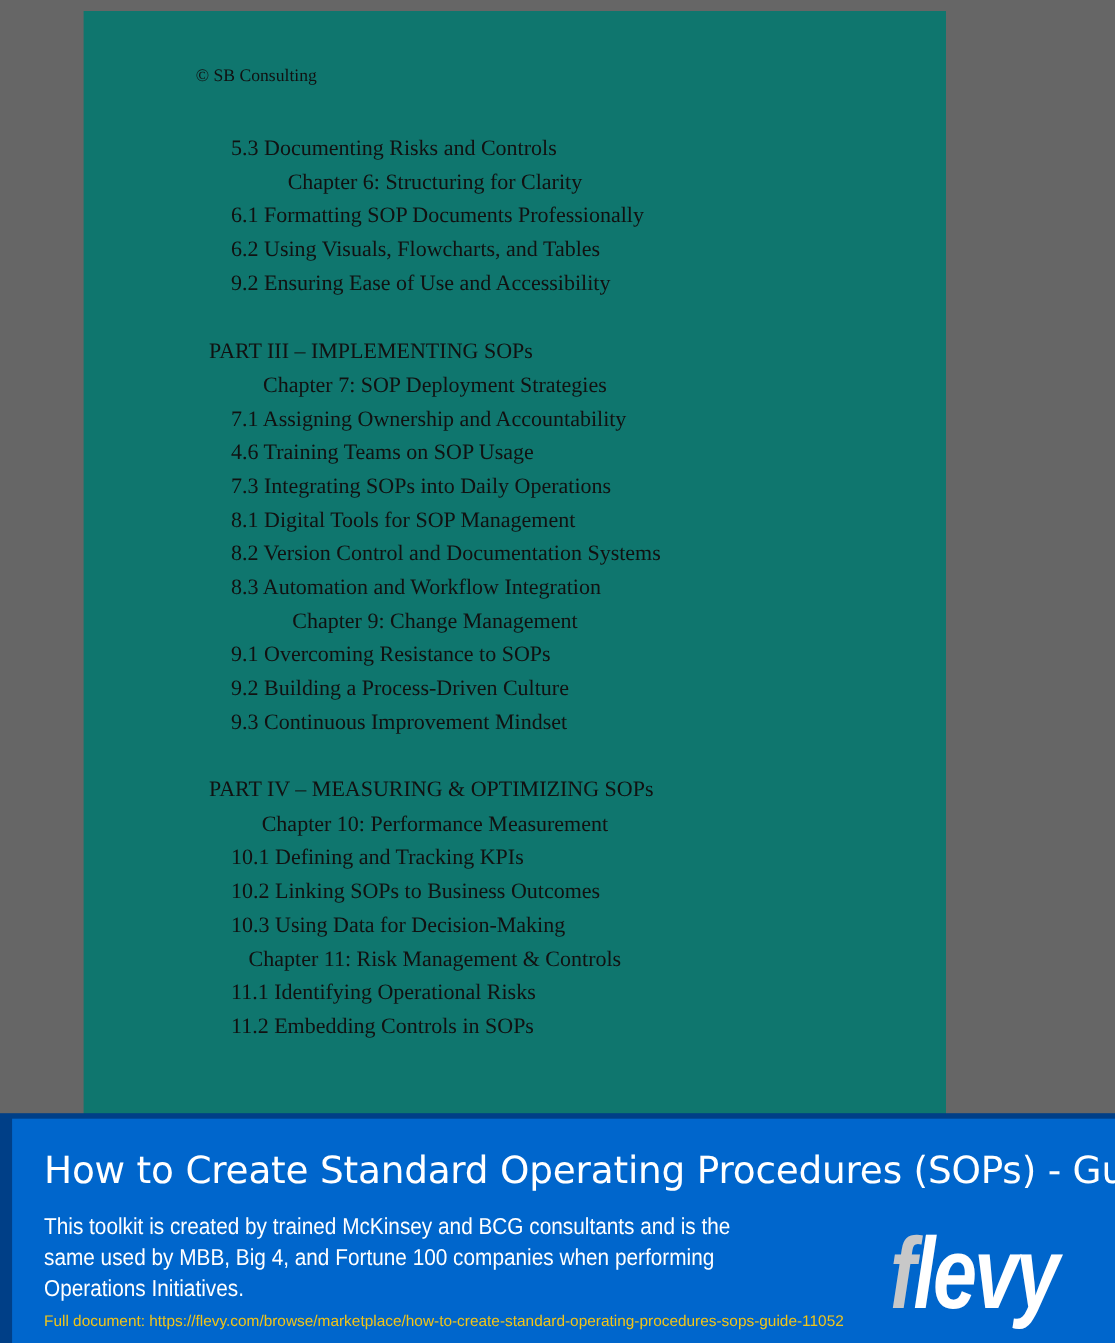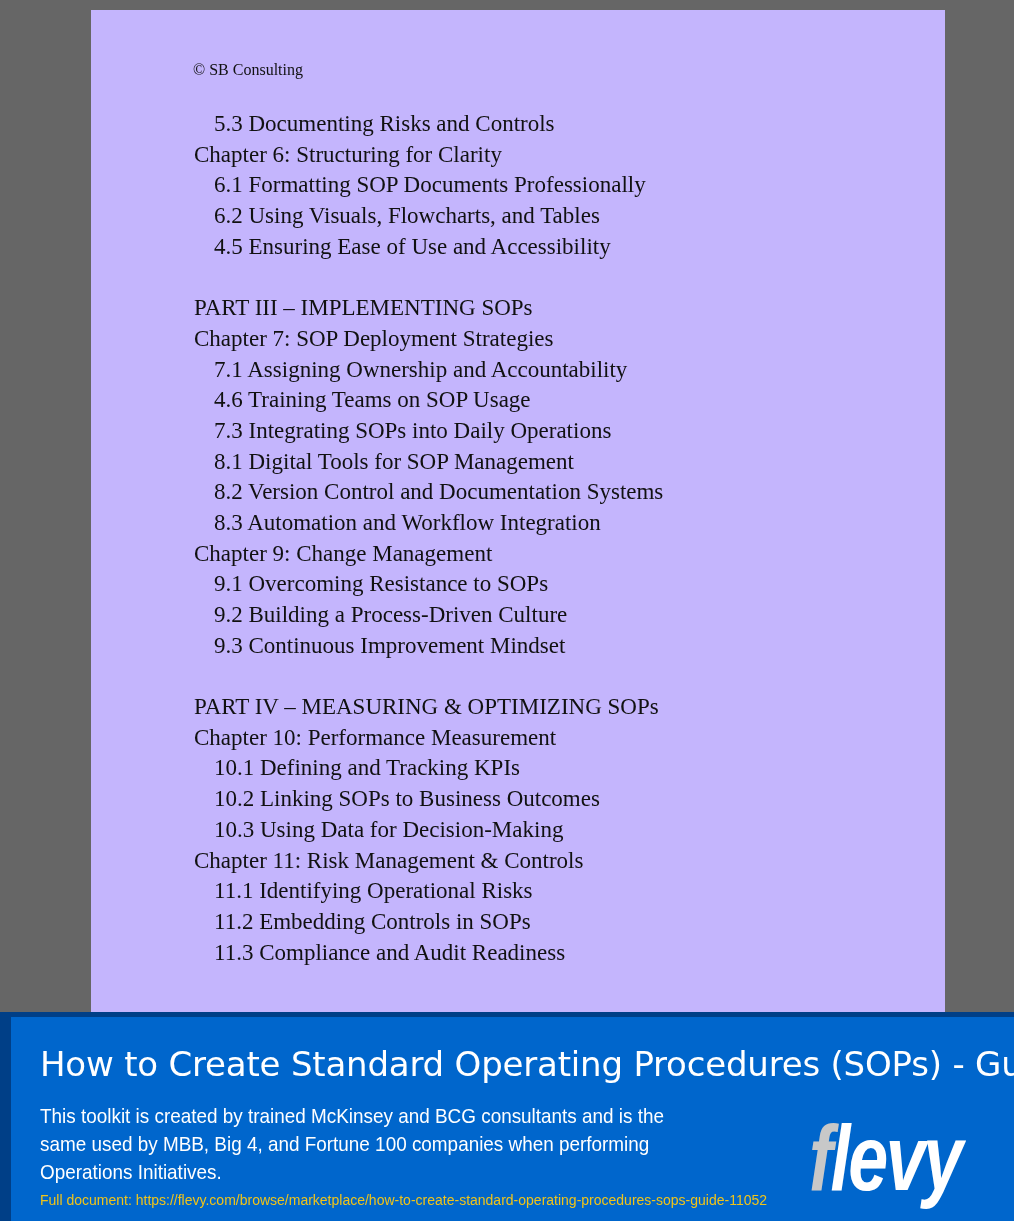--- a/index.html
+++ b/index.html
@@ -9,52 +9,52 @@
     body {
       width: 1014px;
       height: 1221px;
       background: #666666;
       position: relative;
       overflow: hidden;
       font-family: "Liberation Serif", serif;
     }
     .page {
       position: absolute;
-      left: 91px;
+      left: 76px;
       top: 10px;
-      width: 854px;
+      width: 784px;
       height: 1010px;
-      background: #c4b5fd;
+      background: #0f766e;
     }
     .copyright {
       position: absolute;
       left: 102px;
       top: 50px;
       font-size: 16px;
       color: #111111;
       line-height: 20px;
       white-space: nowrap;
     }
     .toc {
       position: absolute;
       left: 102px;
       top: 98px;
-      margin: 1px;
+      margin: 12px;
       padding: 0;
       list-style: none;
       color: #111111;
-      font-size: 23px;
+      font-size: 20px;
     }
     .toc li {
       height: 30.7px;
       line-height: 30.7px;
       white-space: nowrap;
     }
     .toc li.section { padding-left: 20px; }
-    .toc li.chapter { padding-left: 0; }
+    .toc li.chapter { padding-left: 0; text-align: center; }
     .toc li.part { padding-left: 0; }
     .toc li.spacer { height: 30.7px; }
 
     .banner {
       position: absolute;
       left: 0;
       top: 1012px;
       width: 1014px;
       height: 209px;
       background: #003f87;
@@ -120,21 +120,21 @@
 </head>
 <body>
 
 <div class="page">
   <div class="copyright">© SB Consulting</div>
   <ul class="toc">
     <li class="section">5.3 Documenting Risks and Controls</li>
     <li class="chapter">Chapter 6: Structuring for Clarity</li>
     <li class="section">6.1 Formatting SOP Documents Professionally</li>
     <li class="section">6.2 Using Visuals, Flowcharts, and Tables</li>
-    <li class="section">4.5 Ensuring Ease of Use and Accessibility</li>
+    <li class="section">9.2 Ensuring Ease of Use and Accessibility</li>
     <li class="spacer"></li>
     <li class="part">PART III – IMPLEMENTING SOPs</li>
     <li class="chapter">Chapter 7: SOP Deployment Strategies</li>
     <li class="section">7.1 Assigning Ownership and Accountability</li>
     <li class="section">4.6 Training Teams on SOP Usage</li>
     <li class="section">7.3 Integrating SOPs into Daily Operations</li>
     <li class="section">8.1 Digital Tools for SOP Management</li>
     <li class="section">8.2 Version Control and Documentation Systems</li>
     <li class="section">8.3 Automation and Workflow Integration</li>
     <li class="chapter">Chapter 9: Change Management</li>
@@ -143,21 +143,20 @@
     <li class="section">9.3 Continuous Improvement Mindset</li>
     <li class="spacer"></li>
     <li class="part">PART IV – MEASURING &amp; OPTIMIZING SOPs</li>
     <li class="chapter">Chapter 10: Performance Measurement</li>
     <li class="section">10.1 Defining and Tracking KPIs</li>
     <li class="section">10.2 Linking SOPs to Business Outcomes</li>
     <li class="section">10.3 Using Data for Decision-Making</li>
     <li class="chapter">Chapter 11: Risk Management &amp; Controls</li>
     <li class="section">11.1 Identifying Operational Risks</li>
     <li class="section">11.2 Embedding Controls in SOPs</li>
-    <li class="section">11.3 Compliance and Audit Readiness</li>
   </ul>
 </div>
 
 <div class="banner">
   <div class="banner-inner">
     <div class="banner-title">How to Create Standard Operating Procedures (SOPs) - Guide</div>
     <div class="banner-desc">This toolkit is created by trained McKinsey and BCG consultants and is the same used by MBB, Big 4, and Fortune 100 companies when performing Operations Initiatives.</div>
     <div class="banner-link">Full document: https://flevy.com/browse/marketplace/how-to-create-standard-operating-procedures-sops-guide-11052</div>
     <div class="logo"><span class="f">f</span><span class="rest">levy</span></div>
   </div>

